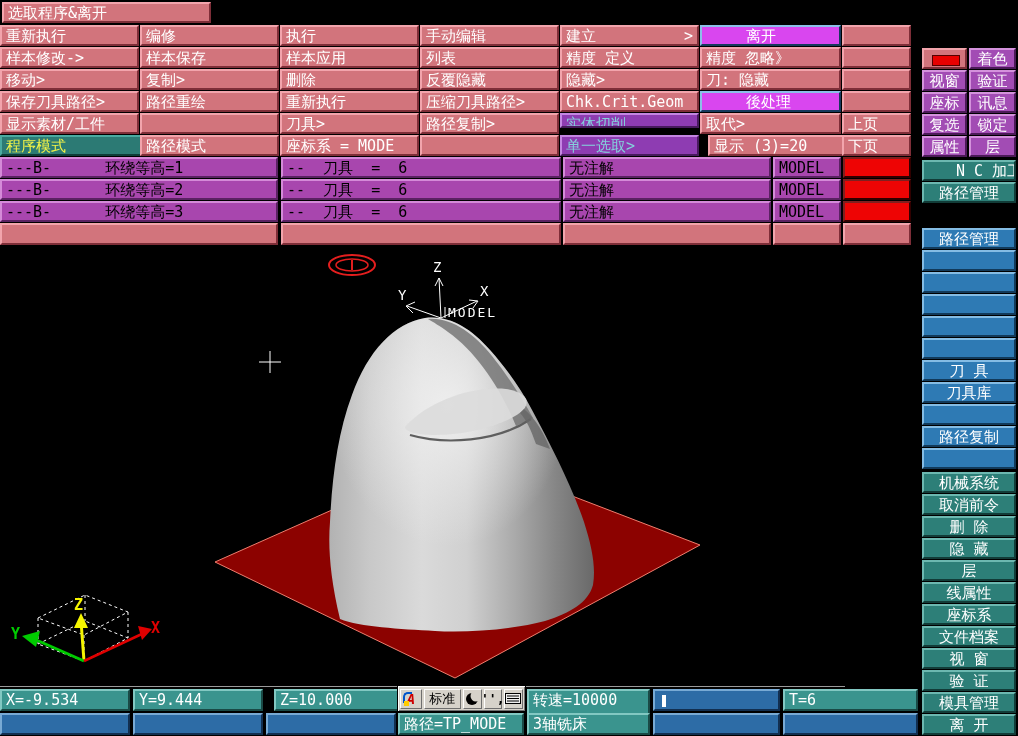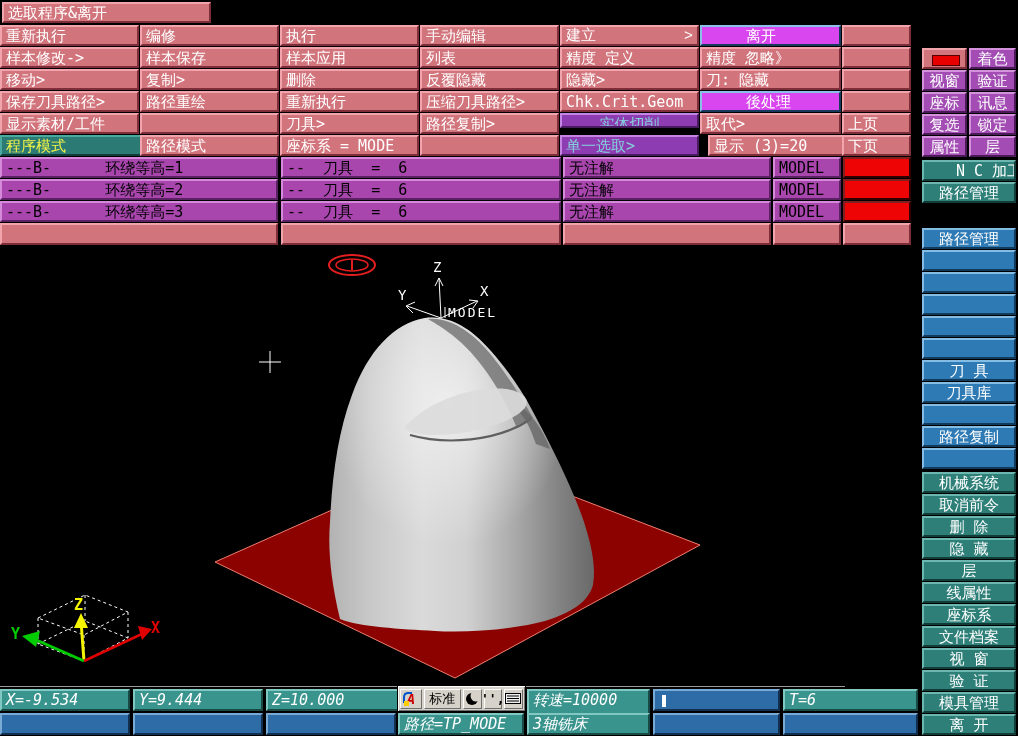--- a/index.html
+++ b/index.html
@@ -17,21 +17,21 @@
   .pc{background:#a846ae;border:2px solid;border-color:#d48ad8 #5a2262 #5a2262 #d48ad8;color:#000000;}
   .pc.red{background:#ee0404;border:2px solid;border-color:#802020 #300000 #300000 #802020;}
   
   .sbtn{text-align:center;padding:1px 0;}
   .sb-purple{background:#a24cb4;border:2px solid;border-color:#d492dc #4c1a58 #4c1a58 #d492dc;}
   .sb-teal{background:#2d7f78;border:2px solid;border-color:#6cb8b0 #123c38 #123c38 #6cb8b0;}
   .sb-blue{background:#2e7ab4;border:2px solid;border-color:#84bce4 #123a5a #123a5a #84bce4;}
   .swatch{background:#d2747c;border:2px solid;border-color:#f2a4ac #7e2e38 #7e2e38 #f2a4ac;}
   .redrect{position:absolute;left:8px;top:5px;width:26px;height:9px;background:#e80000;border:1px solid #500;}
   
-  .st-teal{background:#3a948e;border:2px solid;border-color:#82c8c2 #1a4a46 #1a4a46 #82c8c2;font-style:italic;}
+  .st-teal{background:#3a948e;border:2px solid;border-color:#82c8c2 #1a4a46 #1a4a46 #82c8c2;}
   .st-blue{background:#2d6ca6;border:2px solid;border-color:#78aad4 #122f50 #122f50 #78aad4;}
   .cursor{position:absolute;left:7px;top:4px;width:4px;height:12px;background:#fff;}
   
   #ime{position:absolute;left:397px;top:685px;width:129px;height:27px;background:#d6d2ca;
        border:1px solid #000;box-shadow:inset 1px 1px 0 #fff,inset -1px -1px 0 #707070;
        display:flex;align-items:center;gap:2px;padding:2px;box-sizing:border-box;}
   .imeb{height:20px;background:#d6d2ca;border:1px solid;border-color:#fff #6e6e6e #6e6e6e #fff;
         display:flex;align-items:center;justify-content:center;font-size:13px;color:#000;
         box-sizing:border-box;position:relative;}
   .logo-a{color:#c00;font-weight:bold;font-size:14px;font-style:italic;}
@@ -45,21 +45,21 @@
 </head>
 <body>
 
 <div id="titlebar" class="cell mc"><span>选取程序&amp;离开</span></div>
 
 <div id="menu">
     <div class="cell mc" style="left: 0px; top: 25px; width: 139px; height: 21px;"><span>重新执行</span></div>
     <div class="cell mc" style="left: 140px; top: 25px; width: 139px; height: 21px;"><span>编修</span></div>
     <div class="cell mc" style="left: 280px; top: 25px; width: 139px; height: 21px;"><span>执行</span></div>
     <div class="cell mc" style="left: 420px; top: 25px; width: 139px; height: 21px;"><span>手动编辑</span></div>
-    <div class="cell mc" style="left: 560px; top: 25px; width: 139px; height: 21px; font-family: Liberation Mono, monospace;"><span>建立</span><span class="arr">&gt;</span></div>
+    <div class="cell mc" style="left: 560px; top: 25px; width: 139px; height: 21px;"><span>建立</span><span class="arr">&gt;</span></div>
     <div class="cell mc b" style="left: 700px; top: 25px; width: 141px; height: 21px;"><span>离开</span></div>
     <div class="cell mc" style="left: 842px; top: 25px; width: 69px; height: 21px;"><span></span></div>
     <div class="cell mc" style="left: 0px; top: 47px; width: 139px; height: 21px;"><span>样本修改-&gt;</span></div>
     <div class="cell mc" style="left: 140px; top: 47px; width: 139px; height: 21px;"><span>样本保存</span></div>
     <div class="cell mc" style="left: 280px; top: 47px; width: 139px; height: 21px;"><span>样本应用</span></div>
     <div class="cell mc" style="left: 420px; top: 47px; width: 139px; height: 21px;"><span>列表</span></div>
     <div class="cell mc" style="left: 560px; top: 47px; width: 139px; height: 21px;"><span>精度 定义</span></div>
     <div class="cell mc" style="left: 700px; top: 47px; width: 141px; height: 21px;"><span>精度 忽略》</span></div>
     <div class="cell mc" style="left: 842px; top: 47px; width: 69px; height: 21px;"><span></span></div>
     <div class="cell mc" style="left: 0px; top: 69px; width: 139px; height: 21px;"><span>移动&gt;</span></div>
@@ -73,21 +73,21 @@
     <div class="cell mc" style="left: 140px; top: 91px; width: 139px; height: 21px;"><span>路径重绘</span></div>
     <div class="cell mc" style="left: 280px; top: 91px; width: 139px; height: 21px;"><span>重新执行</span></div>
     <div class="cell mc" style="left: 420px; top: 91px; width: 139px; height: 21px;"><span>压缩刀具路径&gt;</span></div>
     <div class="cell mc" style="left: 560px; top: 91px; width: 139px; height: 21px;"><span>Chk.Crit.Geom</span></div>
     <div class="cell mc b" style="left: 700px; top: 91px; width: 141px; height: 21px;"><span>後处理</span></div>
     <div class="cell mc" style="left: 842px; top: 91px; width: 69px; height: 21px;"><span></span></div>
     <div class="cell mc" style="left: 0px; top: 113px; width: 139px; height: 21px;"><span>显示素材/工件</span></div>
     <div class="cell mc" style="left: 140px; top: 113px; width: 139px; height: 21px;"><span></span></div>
     <div class="cell mc" style="left: 280px; top: 113px; width: 139px; height: 21px;"><span>刀具&gt;</span></div>
     <div class="cell mc" style="left: 420px; top: 113px; width: 139px; height: 21px;"><span>路径复制&gt;</span></div>
-    <div class="cell mc p" style="left: 560px; top: 113px; width: 139px; height: 15px; text-align: center;"><span>实体切削</span></div>
+    <div class="cell mc p" style="left: 560px; top: 113px; width: 139px; height: 15px;"><span>实体切削</span></div>
     <div class="cell mc" style="left: 700px; top: 113px; width: 141px; height: 21px;"><span>取代&gt;</span></div>
     <div class="cell mc" style="left: 842px; top: 113px; width: 69px; height: 21px;"><span>上页</span></div>
     <div class="cell mc t" style="left: 0px; top: 135px; width: 151px; height: 21px;"><span>程序模式</span></div>
     <div class="cell mc" style="left: 140px; top: 135px; width: 139px; height: 21px;"><span>路径模式</span></div>
     <div class="cell mc" style="left: 280px; top: 135px; width: 139px; height: 21px;"><span>座标系 = MODE</span></div>
     <div class="cell mc" style="left: 420px; top: 135px; width: 139px; height: 21px;"><span></span></div>
     <div class="cell mc p" style="left: 560px; top: 135px; width: 139px; height: 21px;"><span>单一选取&gt;</span></div>
     <div class="cell mc" style="left: 700px; top: 135px; width: 141px; height: 21px; margin-left: 8px;"><span>显示 (3)=20</span></div>
     <div class="cell mc" style="left: 842px; top: 135px; width: 69px; height: 21px;"><span>下页</span></div>
   </div>
@@ -146,21 +146,21 @@
     <div class="cell sbtn sb-teal" style="left: 922px; top: 604px; width: 94px; height: 21px;"><span>座标系</span></div>
     <div class="cell sbtn sb-teal" style="left: 922px; top: 626px; width: 94px; height: 21px;"><span>文件档案</span></div>
     <div class="cell sbtn sb-teal" style="left: 922px; top: 648px; width: 94px; height: 21px;"><span>视 窗</span></div>
     <div class="cell sbtn sb-teal" style="left: 922px; top: 670px; width: 94px; height: 21px;"><span>验 证</span></div>
     <div class="cell sbtn sb-teal" style="left: 922px; top: 692px; width: 94px; height: 21px;"><span>模具管理</span></div>
     <div class="cell sbtn sb-teal" style="left: 922px; top: 714px; width: 94px; height: 21px;"><span>离 开</span></div>
   </div>
 <div id="statusbar">
     <div class="cell st-teal" style="left: 0px; top: 689px; width: 130px; height: 22px;"><span>X=-9.534</span></div>
     <div class="cell st-teal" style="left: 133px; top: 689px; width: 130px; height: 22px;"><span>Y=9.444</span></div>
-    <div class="cell st-teal" style="left: 266px; top: 689px; width: 145px; height: 22px;"><span>Z=10.000</span></div>
+    <div class="cell st-teal" style="left: 274px; top: 689px; width: 145px; height: 22px;"><span>Z=10.000</span></div>
     <div class="cell st-teal" style="left: 398px; top: 689px; width: 126px; height: 22px;"><span></span></div>
     <div class="cell st-teal" style="left: 527px; top: 689px; width: 123px; height: 28px;"><span>转速=10000</span></div>
     <div class="cell st-blue" style="left: 653px; top: 689px; width: 127px; height: 22px;"><span></span><div class="cursor"></div></div>
     <div class="cell st-teal" style="left: 783px; top: 689px; width: 135px; height: 22px;"><span>T=6</span></div>
     <div class="cell st-blue" style="left: 0px; top: 713px; width: 130px; height: 22px;"><span></span></div>
     <div class="cell st-blue" style="left: 133px; top: 713px; width: 130px; height: 22px;"><span></span></div>
     <div class="cell st-blue" style="left: 266px; top: 713px; width: 130px; height: 22px;"><span></span></div>
     <div class="cell st-teal" style="left: 398px; top: 713px; width: 126px; height: 22px;"><span>路径=TP_MODE</span></div>
     <div class="cell st-teal" style="left: 527px; top: 713px; width: 123px; height: 22px;"><span>3轴铣床</span></div>
     <div class="cell st-blue" style="left: 653px; top: 713px; width: 127px; height: 22px;"><span></span></div>

